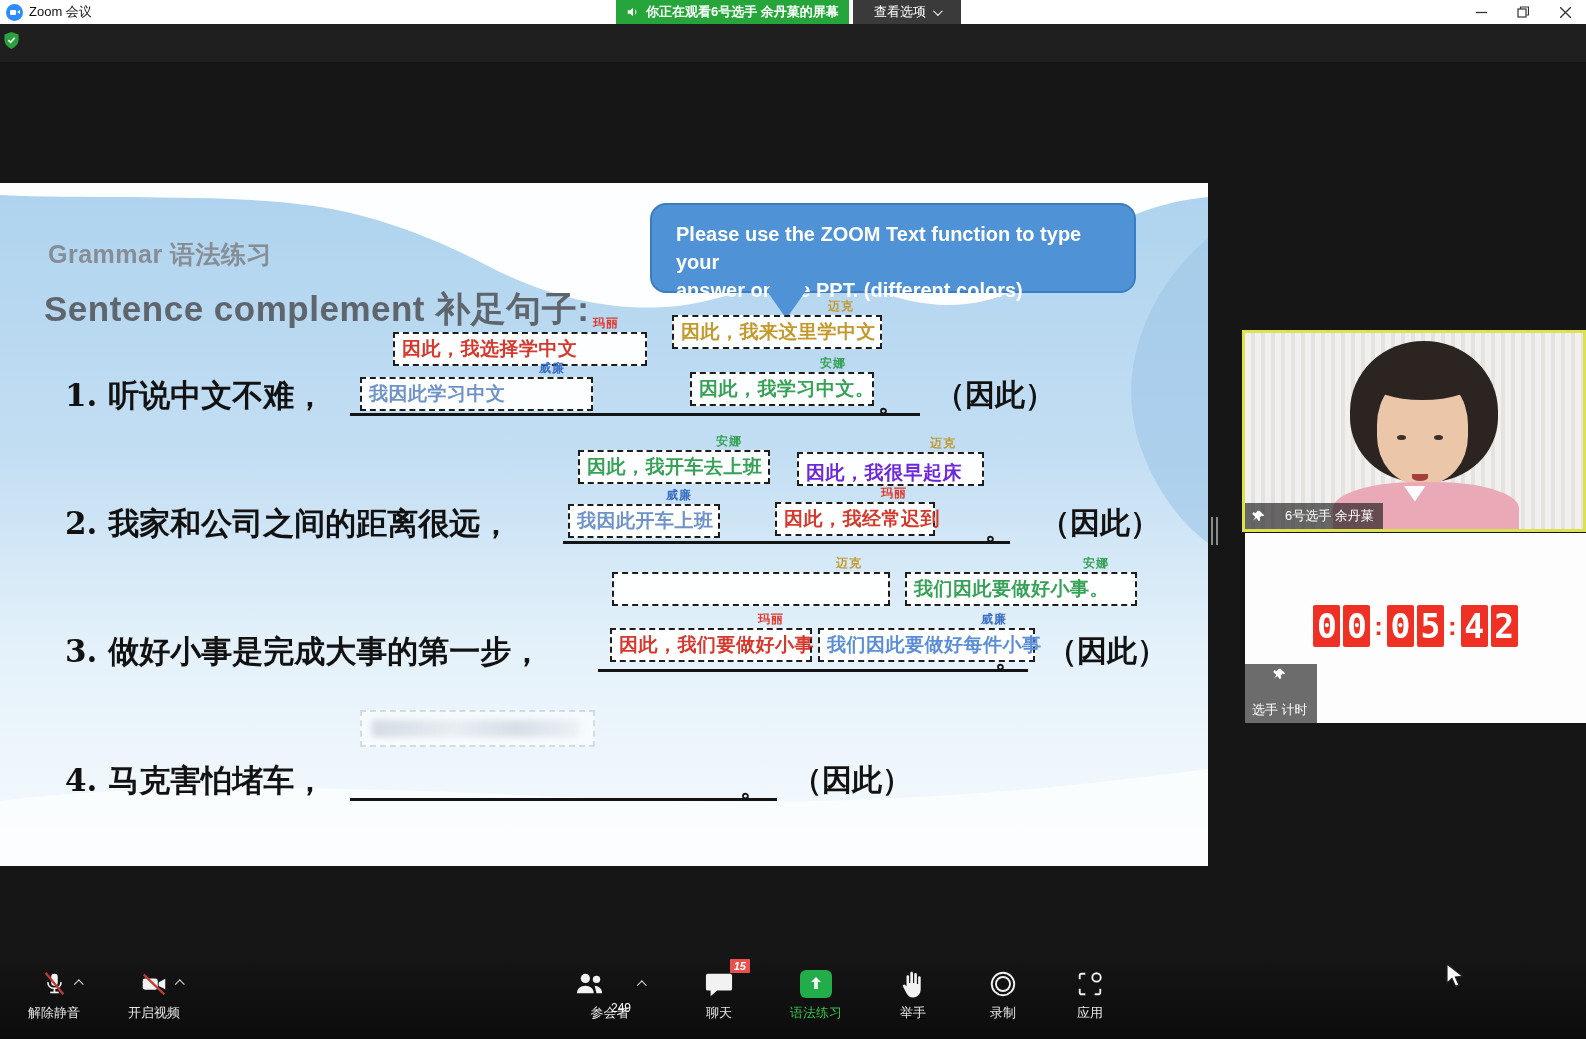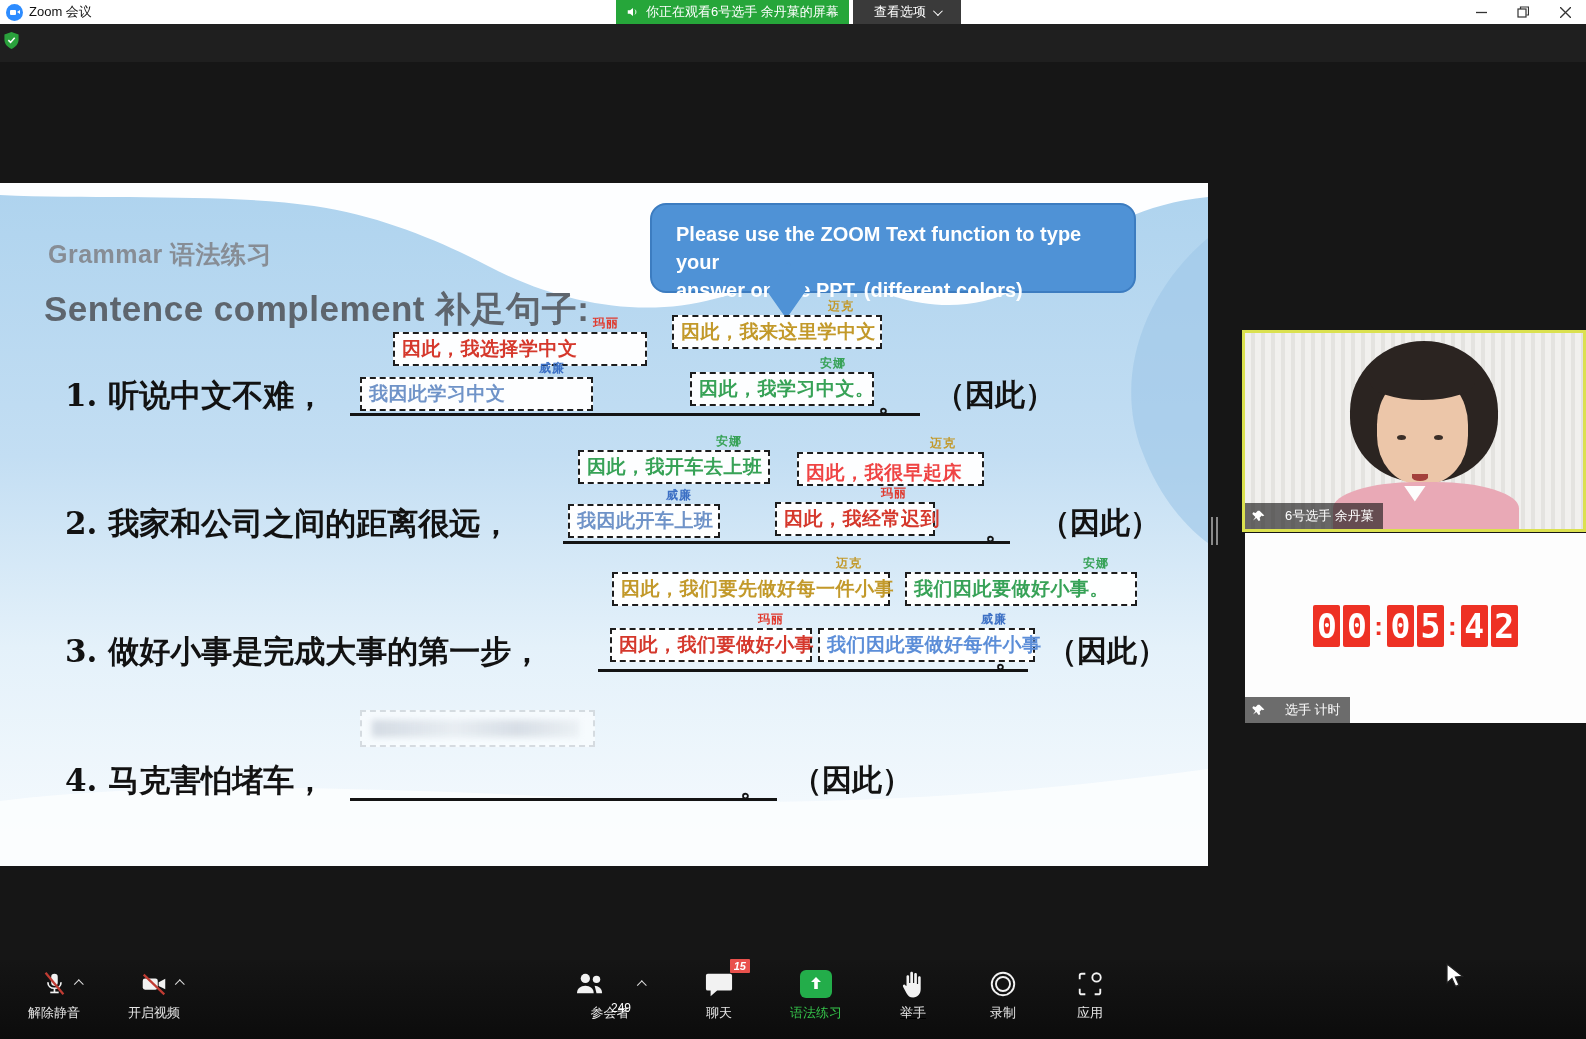--- a/index.html
+++ b/index.html
@@ -8,21 +8,21 @@
   #app { position:relative; width:1586px; height:1039px; background:#161616; overflow:hidden; }
 
   
   .titlebar { position:absolute; left:0; top:0; width:1586px; height:24px; background:#ffffff; z-index:40; }
   .app-id { position:absolute; left:6px; top:3px; display:flex; align-items:center; gap:6px; }
   .zoom-logo { width:17px; height:17px; border-radius:50%; background:#2d8cff; position:relative; }
   .zoom-logo::before { content:""; position:absolute; left:4px; top:6px; width:6px; height:5px; background:#fff; border-radius:1px; }
   .zoom-logo::after { content:""; position:absolute; left:10.5px; top:6px; border-top:2.5px solid transparent; border-bottom:2.5px solid transparent; border-right:3.5px solid #fff; }
   .app-title { font-size:13px; color:#111; }
   .watch-banner { position:absolute; left:616px; top:0; height:24px; background:#26a63a; display:flex; align-items:center; gap:6px; padding:0 10px; }
-  .watch-banner span { color:#fff; font-size:13px; font-weight:normal; white-space:nowrap; }
+  .watch-banner span { color:#fff; font-size:13px; font-weight:bold; white-space:nowrap; }
   .view-options-btn { position:absolute; left:853px; top:0; height:24px; width:108px; background:#3a3a3a; color:#fff; font-size:13px; display:flex; align-items:center; justify-content:center; gap:7px; }
   .chev { display:inline-block; width:7px; height:7px; border-right:1.5px solid #fff; border-bottom:1.5px solid #fff; }
   .chev.down { transform:rotate(45deg) translateY(-2px); }
   .chev.up { transform:rotate(-135deg) translateY(-1px); }
   .win-controls { position:absolute; right:0; top:0; height:24px; display:flex; z-index:41; }
   .win-btn { width:42px; height:24px; display:flex; align-items:center; justify-content:center; color:#333; font-size:13px; }
   .win-btn svg { display:block; }
 
   
   .statusbar { position:absolute; left:0; top:24px; width:1586px; height:38px; background:#1f1f1f; z-index:39; }
@@ -68,21 +68,21 @@
   .eye.l { left:45%; } .eye.r { left:56%; }
   .mouth { position:absolute; left:49.5%; top:72%; width:16px; height:7px; background:#a4403c; border-radius:0 0 50% 50%; }
   .sweater { position:absolute; left:26%; bottom:-6%; width:55%; height:30%; background:#e9a9b6; border-radius:45% 45% 0 0; }
   .collar { position:absolute; left:47%; bottom:14%; width:22px; height:16px; background:#fdfdfd; clip-path:polygon(0 0,100% 0,50% 100%); }
   .name-tag { position:absolute; left:0; bottom:0; background:rgba(20,20,20,.62); color:#fff; font-size:13px; display:flex; align-items:center; gap:20px; padding:4px 9px 4px 7px; z-index:11; }
   .timer-tile { position:absolute; left:1245px; top:533px; width:341px; height:190px; background:#fdfdfd; overflow:hidden; z-index:10; }
   .timer-row { position:absolute; left:0; top:72px; width:100%; display:flex; align-items:center; justify-content:center; gap:3px; }
   .digit-card { width:27px; height:42px; background:#ee3124; color:#fff; font-family:"DejaVu Sans Mono","Liberation Mono",monospace;
                 font-size:33px; font-weight:bold; display:flex; align-items:center; justify-content:center; border-radius:2px; }
   .colon { color:#ee3124; font-size:26px; font-weight:bold; margin:0 1px; }
-  .timer-tag { position:absolute; left:0; bottom:0; }
+  .timer-tag { position:absolute; left:0; bottom:0;flex-direction:column; }
   .divider-handle { position:absolute; left:1211px; top:517px; width:10px; height:28px; display:flex; gap:3px; z-index:12; }
   .divider-handle i { width:2px; height:28px; background:#8a8a8a; }
 
   
   .toolbar { position:absolute; left:0; top:960px; width:1586px; height:79px; background:linear-gradient(180deg,#151515,#0c0c0c); z-index:30; }
   .tb-item { position:absolute; top:6px; height:62px; display:flex; flex-direction:column; align-items:center; justify-content:flex-start; }
   .tb-icon { height:36px; display:flex; align-items:center; justify-content:center; position:relative; }
   .tb-label { font-size:13px; color:#e6e6e6; margin-top:2px; white-space:nowrap; }
   .tb-label.green { color:#35c24a; }
   .badge { position:absolute; top:-7px; right:-16px; background:#e9514c; color:#fff; font-size:11px; font-weight:bold; border-radius:1px; padding:1px 4px;font-style:italic; }
@@ -208,33 +208,32 @@
         <div class="answer-box" style="left: 690px; top: 189px; width: 184px;">
           <span class="student-label" style="color: rgb(55, 162, 87);">安娜</span>
           <span class="answer-text" style="color: rgb(55, 162, 87);">因此，我学习中文。</span>
         </div>
         <div class="answer-box" style="left: 578px; top: 267px; width: 192px;">
           <span class="student-label" style="color: rgb(55, 162, 87);">安娜</span>
           <span class="answer-text" style="color: rgb(55, 162, 87);">因此，我开车去上班</span>
         </div>
         <div class="answer-box" style="left: 797px; top: 269px; width: 187px;">
           <span class="student-label" style="color: rgb(194, 153, 42);">迈克</span>
-          <span class="answer-text" style="color: #ef4444; margin-top: 8px;">因此，我很早起床</span>
+          <span class="answer-text" style="color: #6d28d9; margin-top: 8px;">因此，我很早起床</span>
         </div>
         <div class="answer-box" style="left: 568px; top: 321px; width: 152px;">
           <span class="student-label" style="color: rgb(59, 111, 196);">威廉</span>
           <span class="answer-text" style="color: rgb(111, 147, 200);">我因此开车上班</span>
         </div>
         <div class="answer-box" style="left: 775px; top: 319px; width: 160px;">
           <span class="student-label" style="color: rgb(224, 58, 46);">玛丽</span>
           <span class="answer-text" style="color: rgb(213, 56, 44);">因此，我经常迟到</span>
         </div>
         <div class="answer-box" style="left: 612px; top: 389px; width: 278px;">
           <span class="student-label" style="color: rgb(194, 153, 42);">迈克</span>
-          <span class="answer-text" style="color: rgb(194, 153, 42);">因此，我们要先做好每一件小事</span>
         </div>
         <div class="answer-box" style="left: 905px; top: 389px; width: 232px;">
           <span class="student-label" style="color: rgb(55, 162, 87);">安娜</span>
           <span class="answer-text" style="color: rgb(55, 162, 87);">我们因此要做好小事。</span>
         </div>
         <div class="answer-box" style="left: 610px; top: 445px; width: 202px;">
           <span class="student-label" style="color: rgb(224, 58, 46);">玛丽</span>
           <span class="answer-text" style="color: rgb(213, 56, 44);">因此，我们要做好小事</span>
         </div>
         <div class="answer-box" style="left: 818px; top: 445px; width: 217px;">

